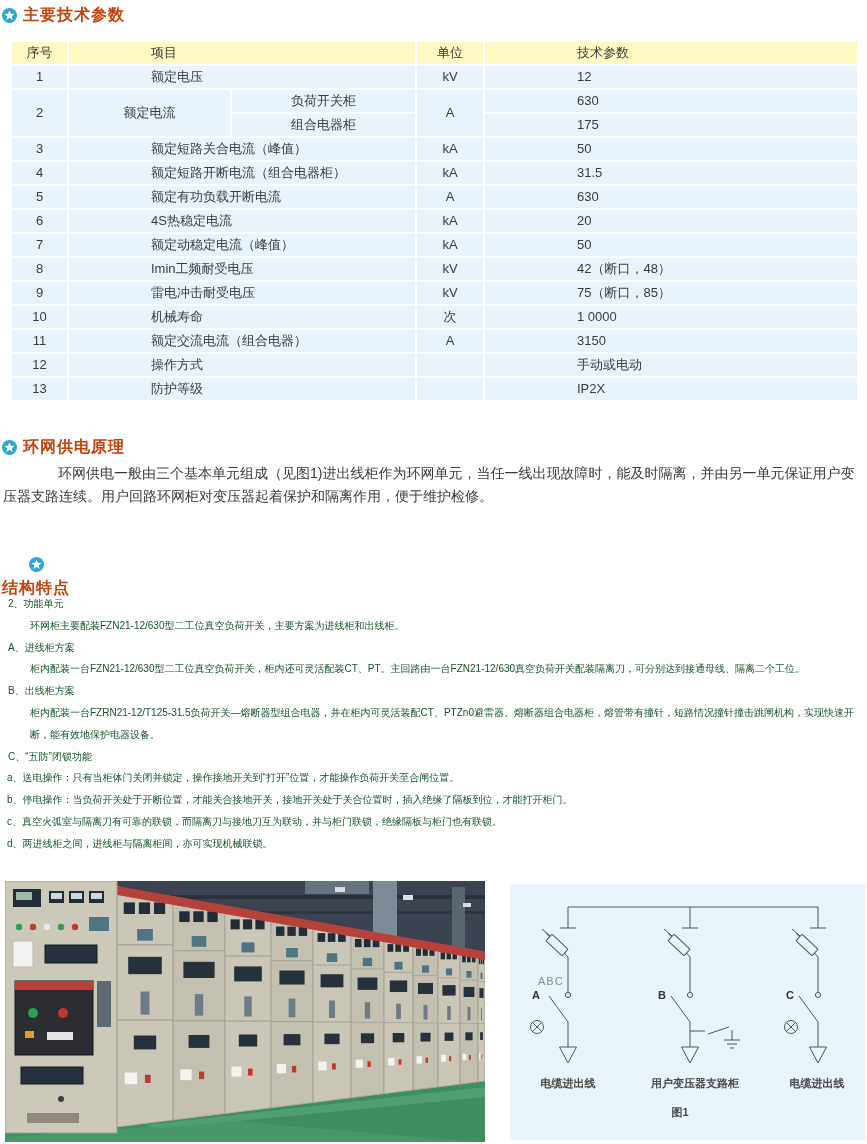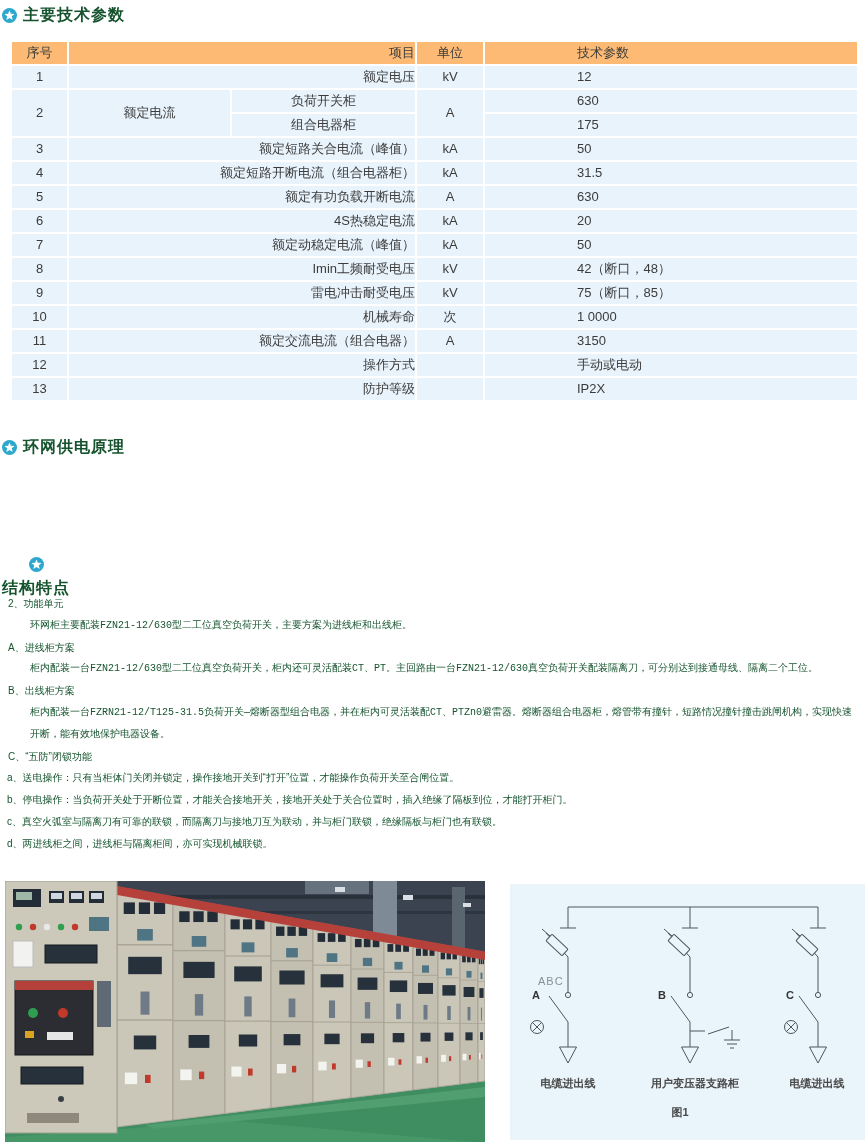--- a/index.html
+++ b/index.html
@@ -3,46 +3,46 @@
 <meta charset="utf-8">
 <style>
   html,body{margin:0;padding:0;}
   body{
     width:867px;height:1144px;position:relative;background:#ffffff;
     font-family:"Liberation Sans","DejaVu Sans",sans-serif;color:#3a3a3a;
     overflow:hidden;
   }
   
   .sec{position:absolute;display:flex;align-items:center;gap:6px;
-       color:#14532d;font-weight:bold;font-size:16px;letter-spacing:1px;}
+       color:#c2410c;font-weight:bold;font-size:16px;letter-spacing:1px;}
   .sec svg{flex:0 0 auto;}
   #h-params{left:2px;top:5px;}
   #h-principle{left:2px;top:437px;}
   #h-structure{left:2px;top:557px;flex-direction:column;}
 
   
   table{position:absolute;left:10px;top:40px;width:847px;
         border-collapse:collapse;table-layout:fixed;
         font-size:13px;color:#3c3c3c;}
   th,td{border:2px solid #fff;background:#e8f3fc;height:22px;line-height:22px;
         padding:0;font-weight:normal;overflow:hidden;white-space:nowrap;}
-  thead th{background:#fdba74;margin-top:16px;}
+  thead th{background:#fef9c3;margin-top:16px;}
   .c-no,.c-sub,.c-unit,.c-item2{text-align:center;}
-  .c-item{text-align:right;padding-left:63px;}
+  .c-item{text-align:left;padding-left:82px;}
   .c-val{text-align:left;padding-left:92px;}
 
   
   #principle{position:absolute;left:3px;top:462px;width:856px;}
   .para{margin:0;text-indent:55px;font-size:14px;line-height:23px;color:#3a3a3a;}
 
   
   #structure{position:absolute;left:0;top:593px;width:862px;}
   .sl{font-size:10px;line-height:21.8px;color:#14532d;}
   .i0{padding-left:8px;}
-  .i1{padding-left:30px;font-family:Liberation Mono, monospace;}
+  .i1{padding-left:30px;}
   .i2{padding-left:7px;}
 
   
   .photo{position:absolute;left:5px;top:881px;width:480px;height:261px;}
   .diagram{position:absolute;left:510px;top:884px;width:285px;height:256px;}
   .diagram svg .wire{stroke:#4d565e;stroke-width:1;fill:none;}
   .diagram svg .dev{stroke:#4d565e;stroke-width:1;fill:#eaf4fb;}
   .dt{font-size:11px;font-weight:bold;fill:#4a4a4a;}
   .dtc{text-anchor:middle;}
   .tb{font-size:11px;font-weight:bold;fill:#333;}
@@ -164,20 +164,21 @@
 
 <div class="sec" id="h-principle">
   <svg width="15" height="15" viewBox="0 0 16 16">
     <circle cx="8" cy="8" r="8" fill="#2da7ce"></circle>
     <path d="M8 2.6 L9.5 6.2 L13.4 6.4 L10.4 8.9 L11.4 12.7 L8 10.6 L4.6 12.7 L5.6 8.9 L2.6 6.4 L6.5 6.2 Z" fill="#ffffff"></path>
   </svg>
   <span>环网供电原理</span>
 </div>
 
 <div id="principle">
+  <p class="para">环网供电一般由三个基本单元组成（见图1)进出线柜作为环网单元，当任一线出现故障时，能及时隔离，并由另一单元保证用户变压器支路连续。用户回路环网柜对变压器起着保护和隔离作用，便于维护检修。</p>
 </div>
 
 <div class="sec" id="h-structure">
   <svg width="15" height="15" viewBox="0 0 16 16">
     <circle cx="8" cy="8" r="8" fill="#2da7ce"></circle>
     <path d="M8 2.6 L9.5 6.2 L13.4 6.4 L10.4 8.9 L11.4 12.7 L8 10.6 L4.6 12.7 L5.6 8.9 L2.6 6.4 L6.5 6.2 Z" fill="#ffffff"></path>
   </svg>
   <span>结构特点</span>
 </div>
 

